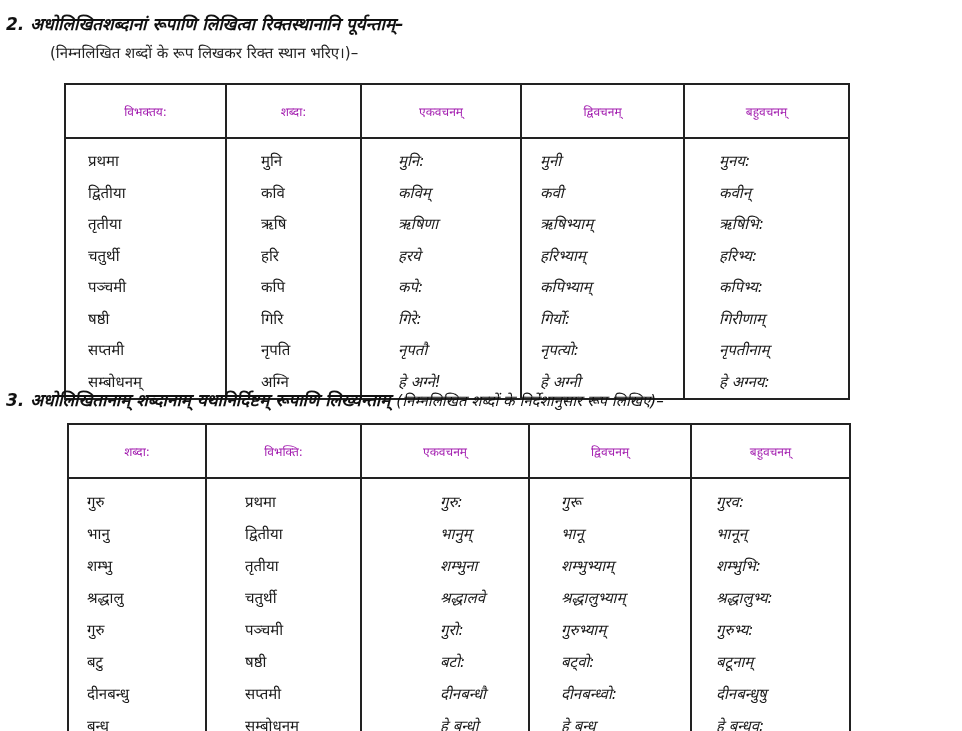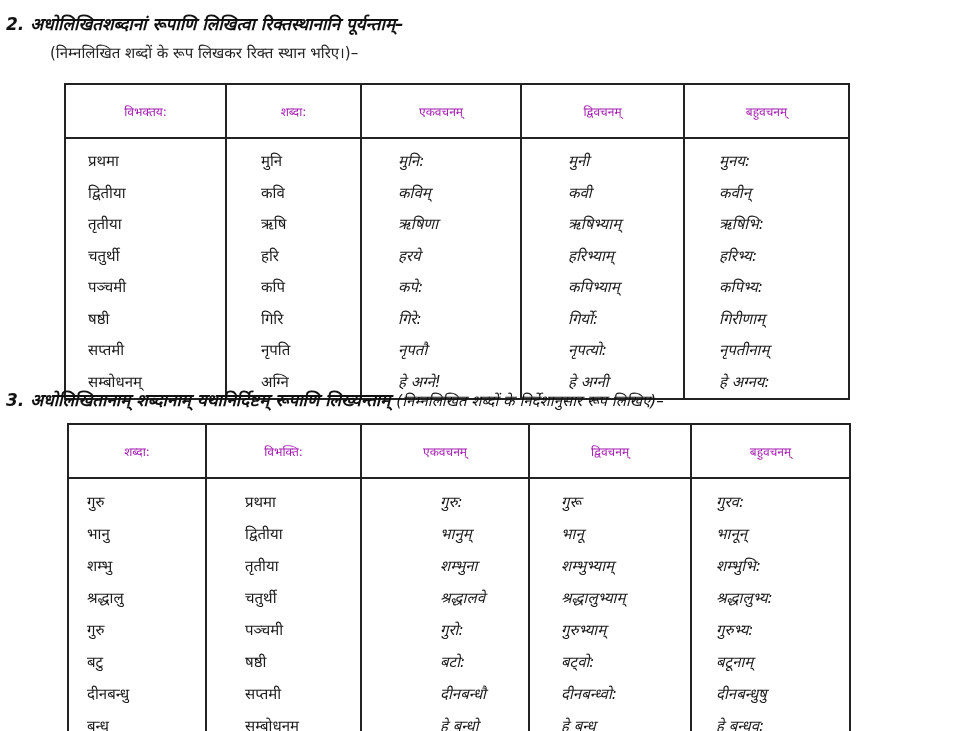--- a/index.html
+++ b/index.html
@@ -86,21 +86,21 @@
         <span>कविम्</span>
         <span>ऋषिणा</span>
         <span>हरये</span>
         <span>कपे:</span>
         <span>गिरे:</span>
         <span>नृपतौ</span>
         <span>हे अग्ने!</span>
       </div>
         </td>
       <td>
-          <div class="cell-list it" style="padding-left:46px">
+          <div class="cell-list it" style="padding-left:18px">
         <span>मुनी</span>
         <span>कवी</span>
         <span>ऋषिभ्याम्</span>
         <span>हरिभ्याम्</span>
         <span>कपिभ्याम्</span>
         <span>गिर्यो:</span>
         <span>नृपत्यो:</span>
         <span>हे अग्नी</span>
       </div>
         </td>

